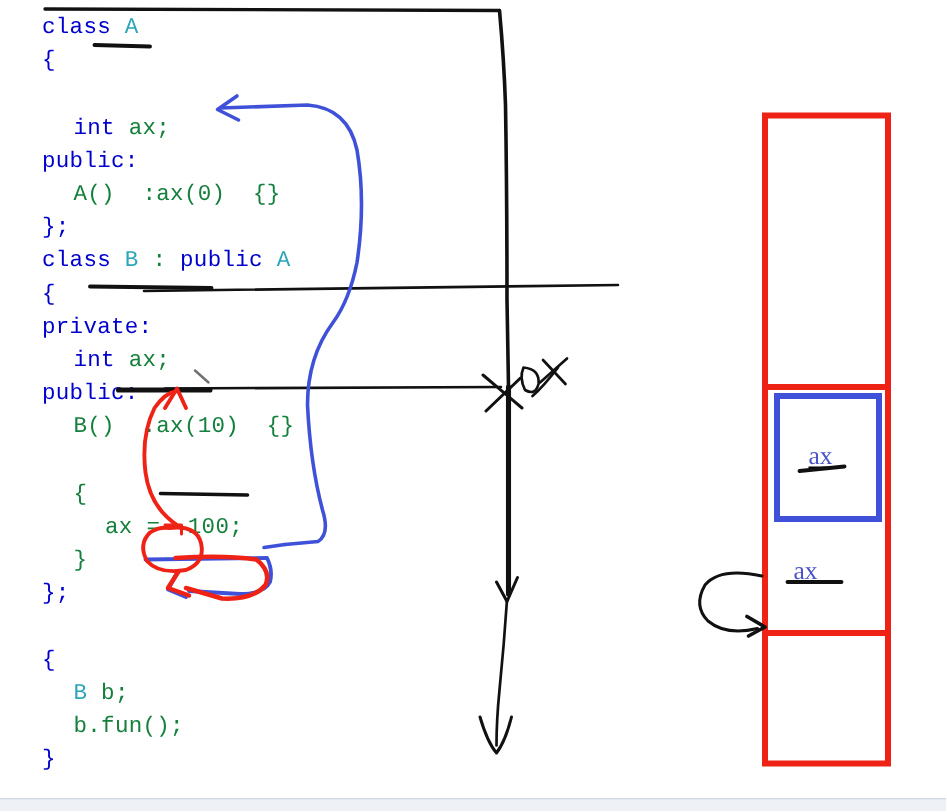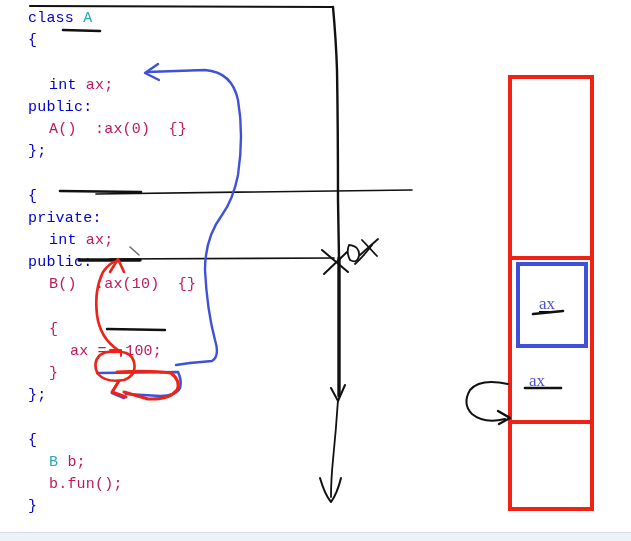--- a/index.html
+++ b/index.html
@@ -29,21 +29,21 @@
     left: 0;
     white-space: pre;
     font-family: "Liberation Mono", "DejaVu Sans Mono", monospace;
     font-size: 15px;
     line-height: 15px;
     color: #000000;
     letter-spacing: 0.2px;
   }
   .kw  { color: #0000cd; }
   .cls { color: #2aa6b8; }
-  .tok { color: #be185d; }
+  .tok { color: #15803d; }
 
   
   #memory { position: absolute; left: 0; top: 0; width: 631px; height: 541px; }
   .redbox {
     position: absolute;
     border: 4px solid #ee2316;
     box-sizing: border-box;
     background: transparent;
   }
   .reddiv {
@@ -103,20 +103,21 @@
 
 <div id="canvas">
 
   <div id="code">
       <div class="line" style="top: 11px; left: 28px;"><span class="kw">class </span><span class="cls">A</span></div>
       <div class="line" style="top: 33.2px; left: 28px;"><span class="kw">{</span></div>
       <div class="line" style="top: 77.6px; left: 49px;"><span class="kw">int </span><span class="tok">ax;</span></div>
       <div class="line" style="top: 99.8px; left: 28px;"><span class="kw">public:</span></div>
       <div class="line" style="top: 122px; left: 49px;"><span class="tok">A()  :ax(0)  {}</span></div>
       <div class="line" style="top: 144.2px; left: 28px;"><span class="kw">};</span></div>
+      <div class="line" style="top: 166.4px; left: 28px;"><span class="kw">class </span><span class="cls">B</span><span class="tok"> : </span><span class="kw">public </span><span class="cls">A</span></div>
       <div class="line" style="top: 188.6px; left: 28px;"><span class="kw">{</span></div>
       <div class="line" style="top: 210.8px; left: 28px;"><span class="kw">private:</span></div>
       <div class="line" style="top: 233px; left: 49px;"><span class="kw">int </span><span class="tok">ax;</span></div>
       <div class="line" style="top: 255.2px; left: 28px;"><span class="kw">public:</span></div>
       <div class="line" style="top: 277.4px; left: 49px;"><span class="tok">B()  :ax(10)  {}</span></div>
       <div class="line" style="top: 321.8px; left: 49px;"><span class="tok">{</span></div>
       <div class="line" style="top: 344px; left: 70px;"><span class="tok">ax =  100;</span></div>
       <div class="line" style="top: 366.2px; left: 49px;"><span class="tok">}</span></div>
       <div class="line" style="top: 388.4px; left: 28px;"><span class="kw">};</span></div>
       <div class="line" style="top: 432.8px; left: 28px;"><span class="kw">{</span></div>

